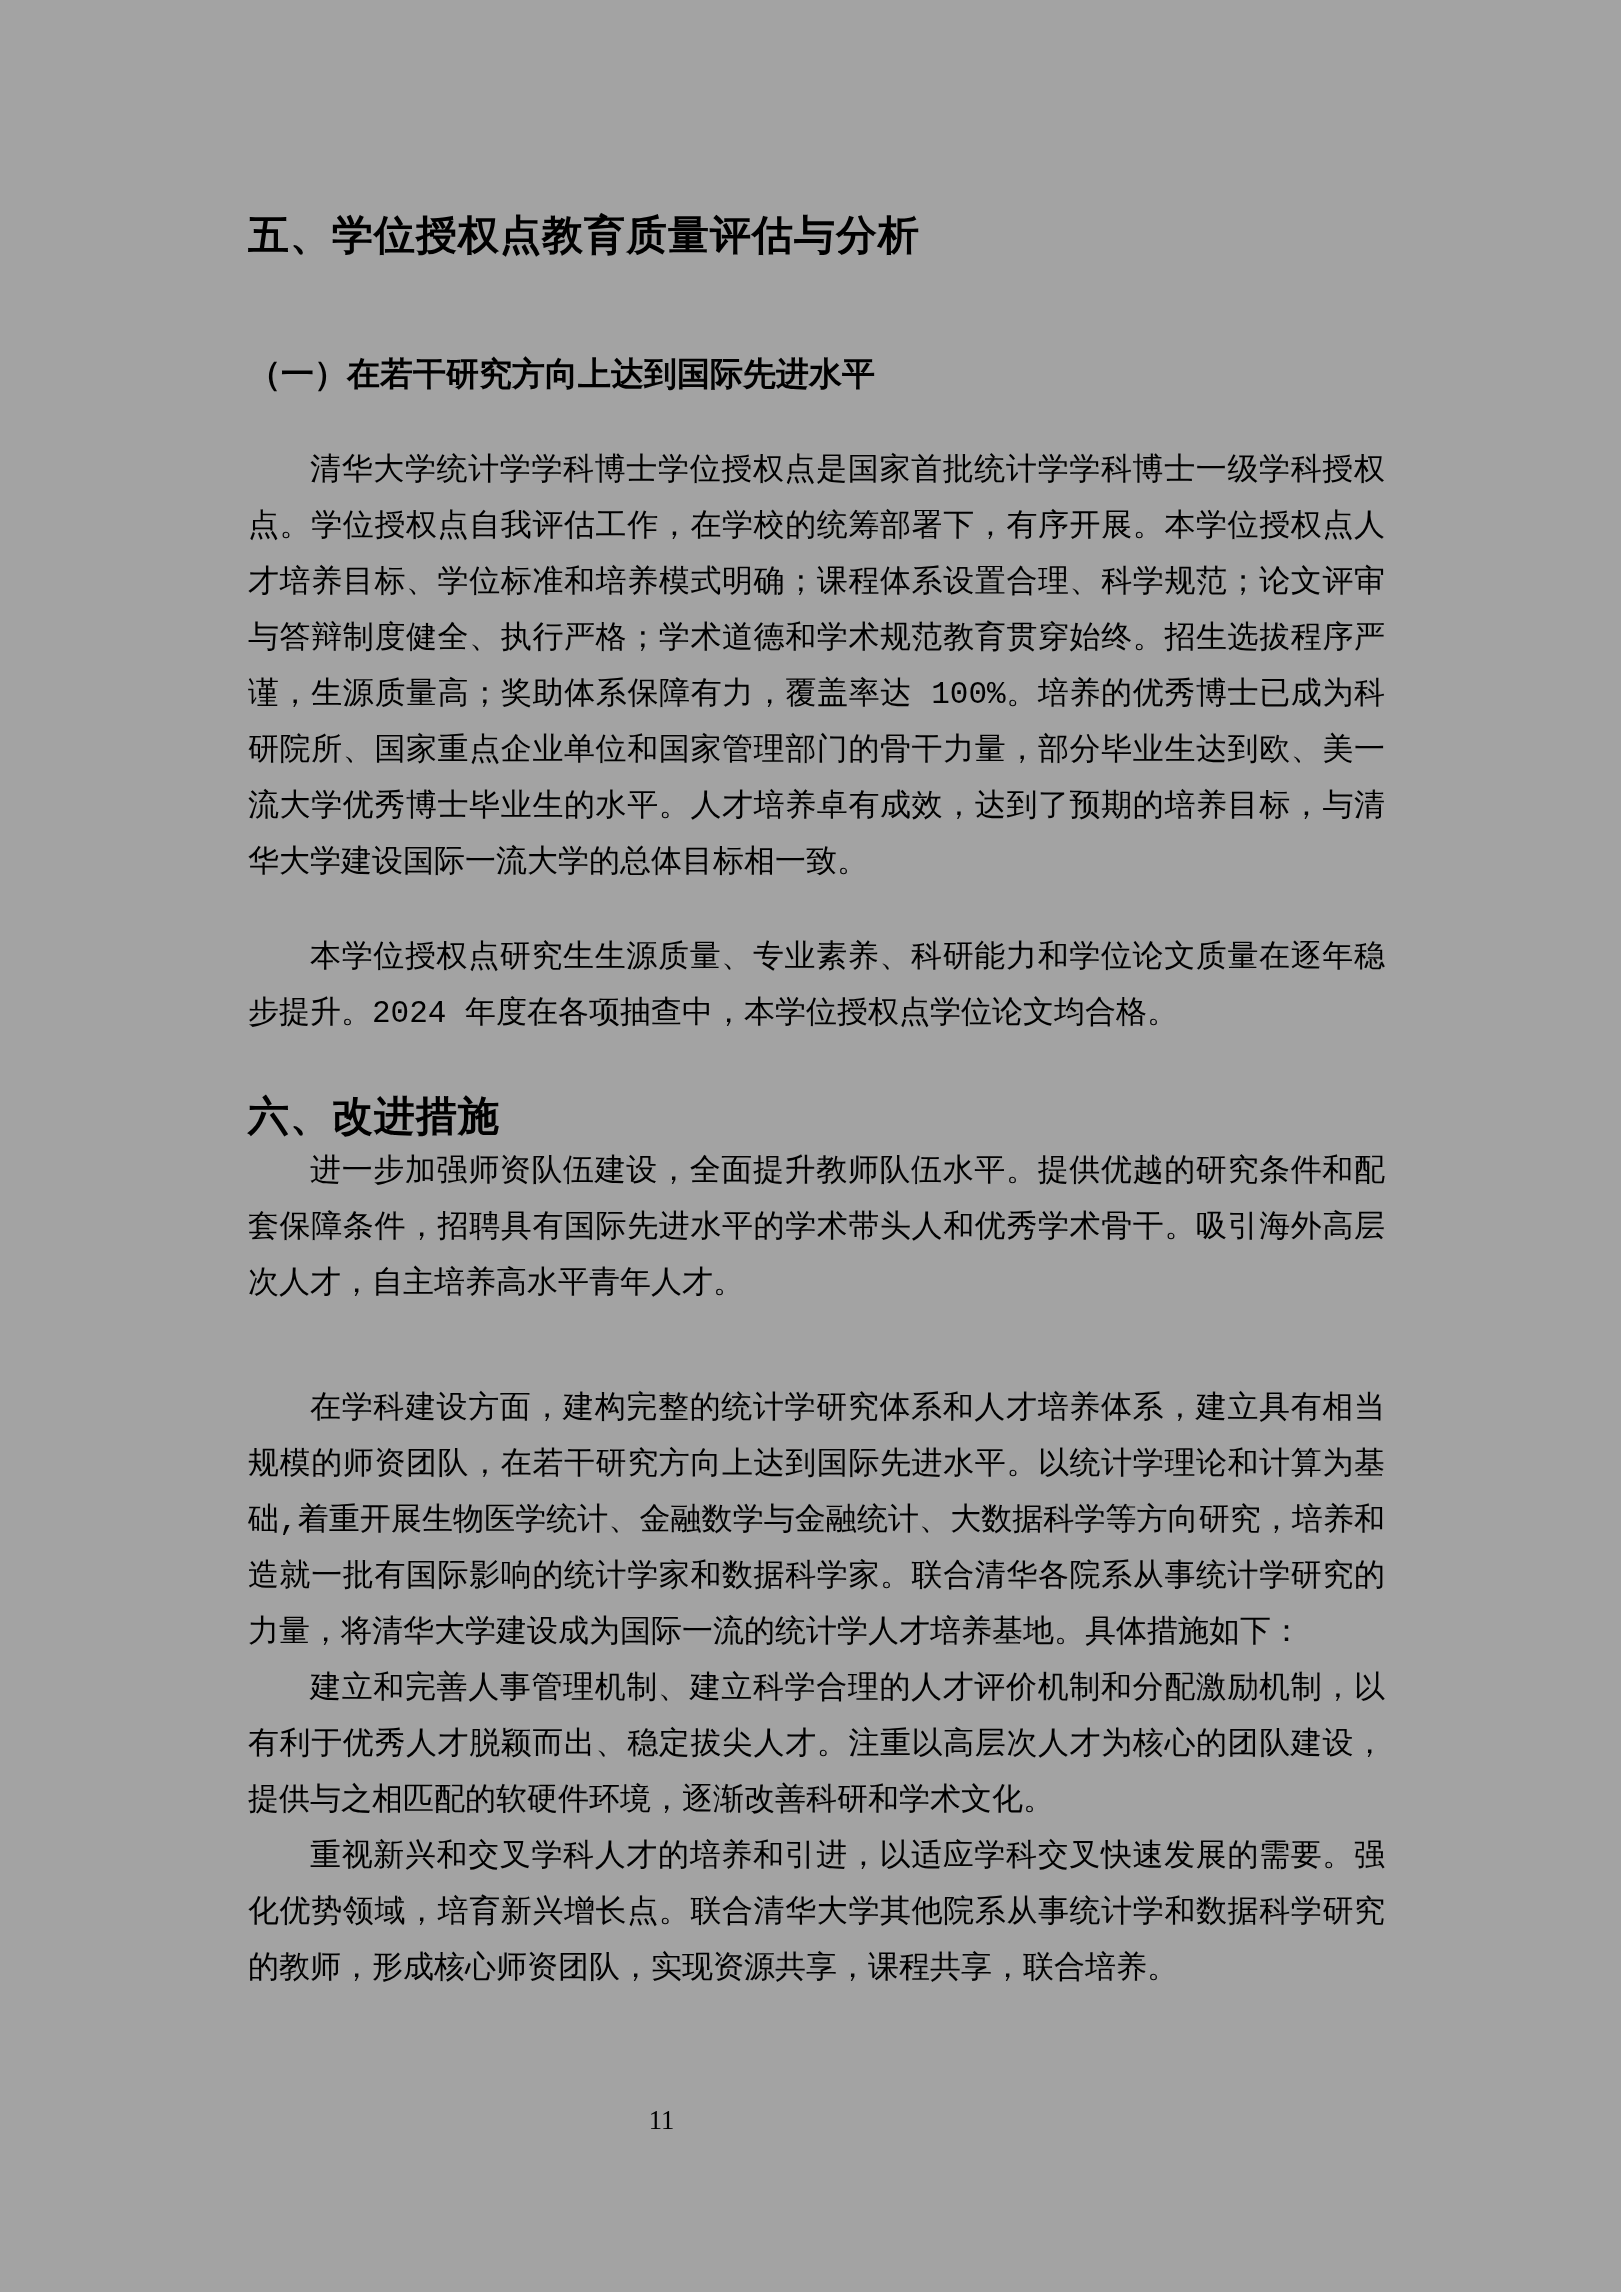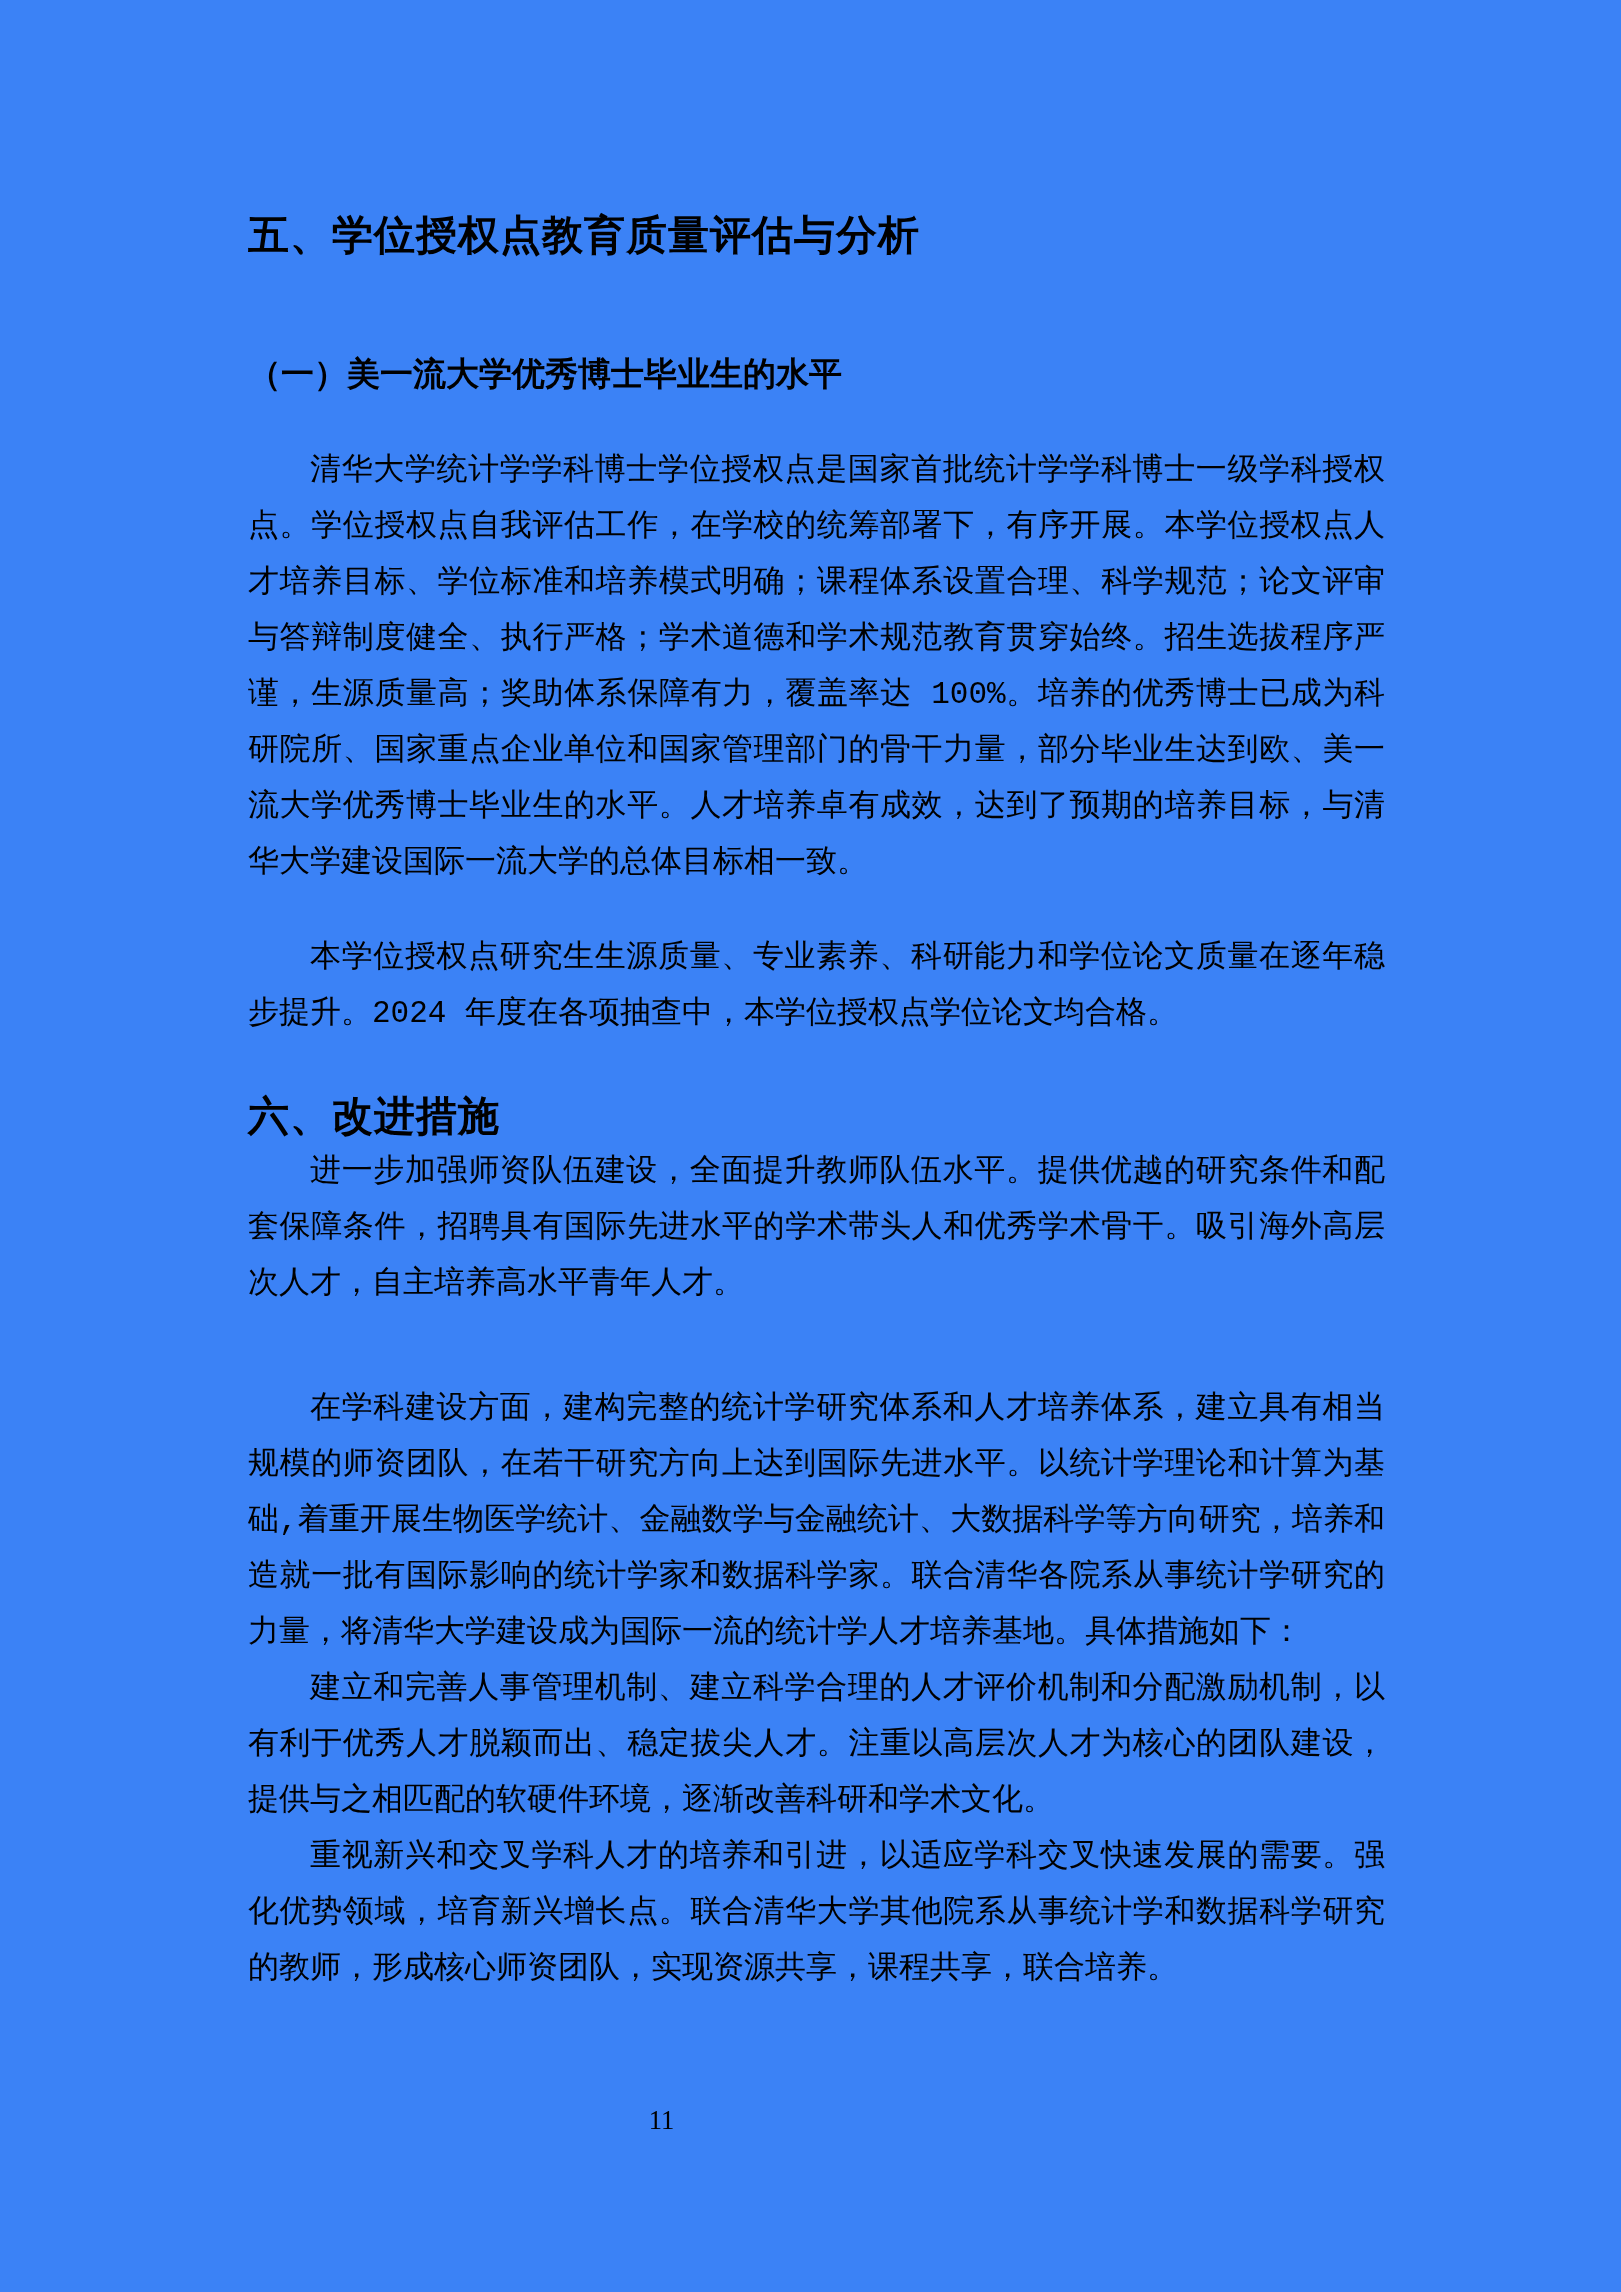--- a/index.html
+++ b/index.html
@@ -4,21 +4,21 @@
 <style>
   html, body {
     margin: 0;
     padding: 0;
     background: #ffffff;
   }
   .page {
     position: relative;
     width: 1621px;
     height: 2293px;
-    background: #3b82f6;
+    background: #a3a3a3;
     color: #000000;
     overflow: hidden;
     font-family: "Liberation Serif", "DejaVu Serif", serif;
   }
   .content {
     position: absolute;
     left: 248px;
     top: 0;
     width: 1137px;
   }
@@ -68,21 +68,21 @@
   }
 </style>
 </head>
 <body>
 
 <div class="page">
   <div class="content">
 
     <h1 class="sec-heading mt-h1-first">五、学位授权点教育质量评估与分析</h1>
 
-    <h2 class="sub-heading mt-h2-1">（一）美一流大学优秀博士毕业生的水平</h2>
+    <h2 class="sub-heading mt-h2-1">（一）在若干研究方向上达到国际先进水平</h2>
 
     <p class="body-para mt-p1">清华大学统计学学科博士学位授权点是国家首批统计学学科博士一级学科授权点。学位授权点自我评估工作，在学校的统筹部署下，有序开展。本学位授权点人才培养目标、学位标准和培养模式明确；课程体系设置合理、科学规范；论文评审与答辩制度健全、执行严格；学术道德和学术规范教育贯穿始终。招生选拔程序严谨，生源质量高；奖助体系保障有力，覆盖率达 100%。培养的优秀博士已成为科研院所、国家重点企业单位和国家管理部门的骨干力量，部分毕业生达到欧、美一流大学优秀博士毕业生的水平。人才培养卓有成效，达到了预期的培养目标，与清华大学建设国际一流大学的总体目标相一致。</p>
 
 
     <p class="body-para mt-p2">本学位授权点研究生生源质量、专业素养、科研能力和学位论文质量在逐年稳步提升。2024 年度在各项抽查中，本学位授权点学位论文均合格。</p>
 
     <h1 class="sec-heading mt-h1-6">六、改进措施</h1>
 
     <p class="body-para">进一步加强师资队伍建设，全面提升教师队伍水平。提供优越的研究条件和配套保障条件，招聘具有国际先进水平的学术带头人和优秀学术骨干。吸引海外高层次人才，自主培养高水平青年人才。</p>
 

